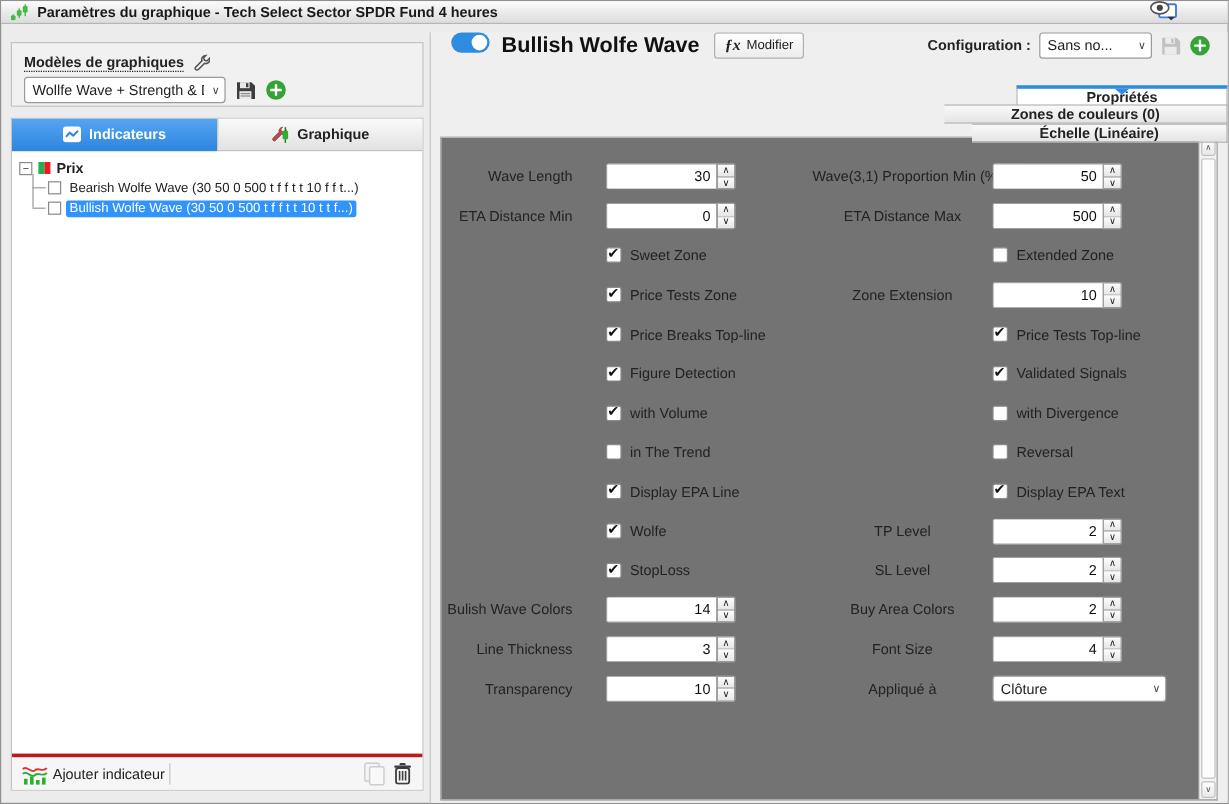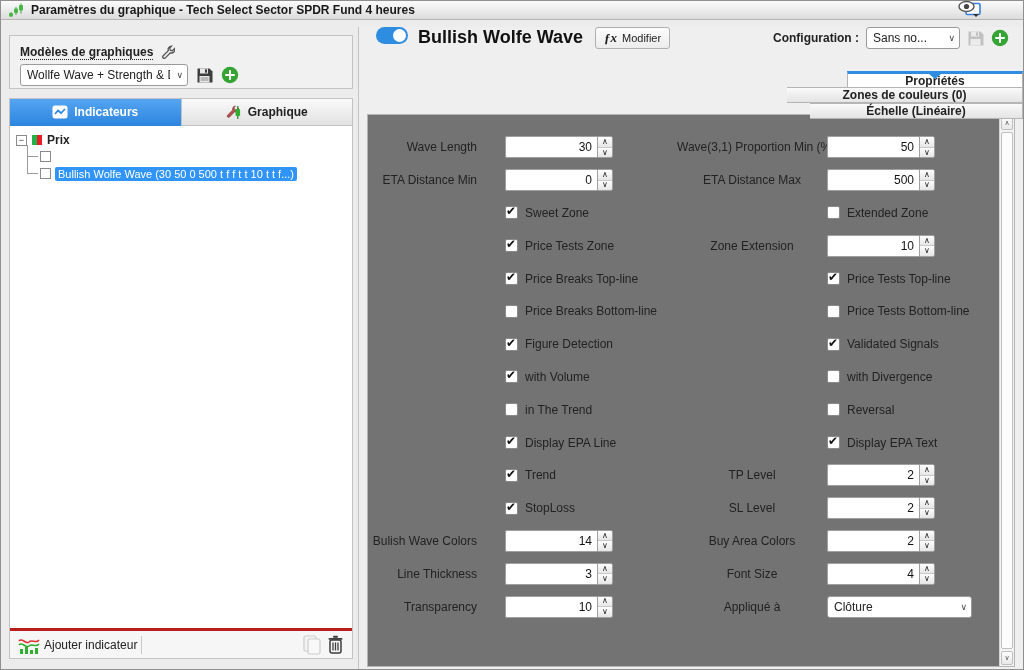--- a/index.html
+++ b/index.html
@@ -212,20 +212,21 @@
         <span class="expander">−</span>
         <span class="chip">
             <i class="g"></i>
             <i class="r"></i>
           </span>
         <span class="root-lbl">Prix</span>
       </div>
       <div class="tree-children">
         <div class="tree-item">
           <span class="tcb"></span>
+          <span class="titem-lbl">Bearish Wolfe Wave (30 50 0 500 t f f t t 10 f f t...)</span>
         </div>
         <div class="tree-item">
           <span class="tcb"></span>
           <span class="titem-lbl selected">Bullish Wolfe Wave (30 50 0 500 t f f t t 10 t t f...)</span>
         </div>
       </div>
     </div>
 
     <div id="left-footer">
       <span class="icon-btn">
@@ -391,32 +392,20 @@
               <span class="cb checked"></span>
               <span class="cb-lbl">Price Breaks Top-line</span>
             </div>
           <div class="c3"></div>
           <div class="c4">
               <span class="cb checked"></span>
               <span class="cb-lbl">Price Tests Top-line</span>
             </div>
         </div>
 
-        <div class="frow">
-          <div class="c1"></div>
-          <div class="c2">
-              <span class="cb"></span>
-              <span class="cb-lbl">Price Breaks Bottom-line</span>
-            </div>
-          <div class="c3"></div>
-          <div class="c4">
-              <span class="cb"></span>
-              <span class="cb-lbl">Price Tests Bottom-line</span>
-            </div>
-        </div>
 
         <div class="frow">
           <div class="c1"></div>
           <div class="c2">
               <span class="cb checked"></span>
               <span class="cb-lbl">Figure Detection</span>
             </div>
           <div class="c3"></div>
           <div class="c4">
               <span class="cb checked"></span>
@@ -460,21 +449,21 @@
           <div class="c4">
               <span class="cb checked"></span>
               <span class="cb-lbl">Display EPA Text</span>
             </div>
         </div>
 
         <div class="frow">
           <div class="c1"></div>
           <div class="c2">
               <span class="cb checked"></span>
-              <span class="cb-lbl">Trend</span>
+              <span class="cb-lbl">Wolfe</span>
             </div>
           <div class="c3">TP Level</div>
           <div class="c4">
               <span class="spin">
                 <input value="2" style="">
                 <span class="spin-btns">
                   <span>∧</span>
                   <span>∨</span>
                 </span>
               </span>

